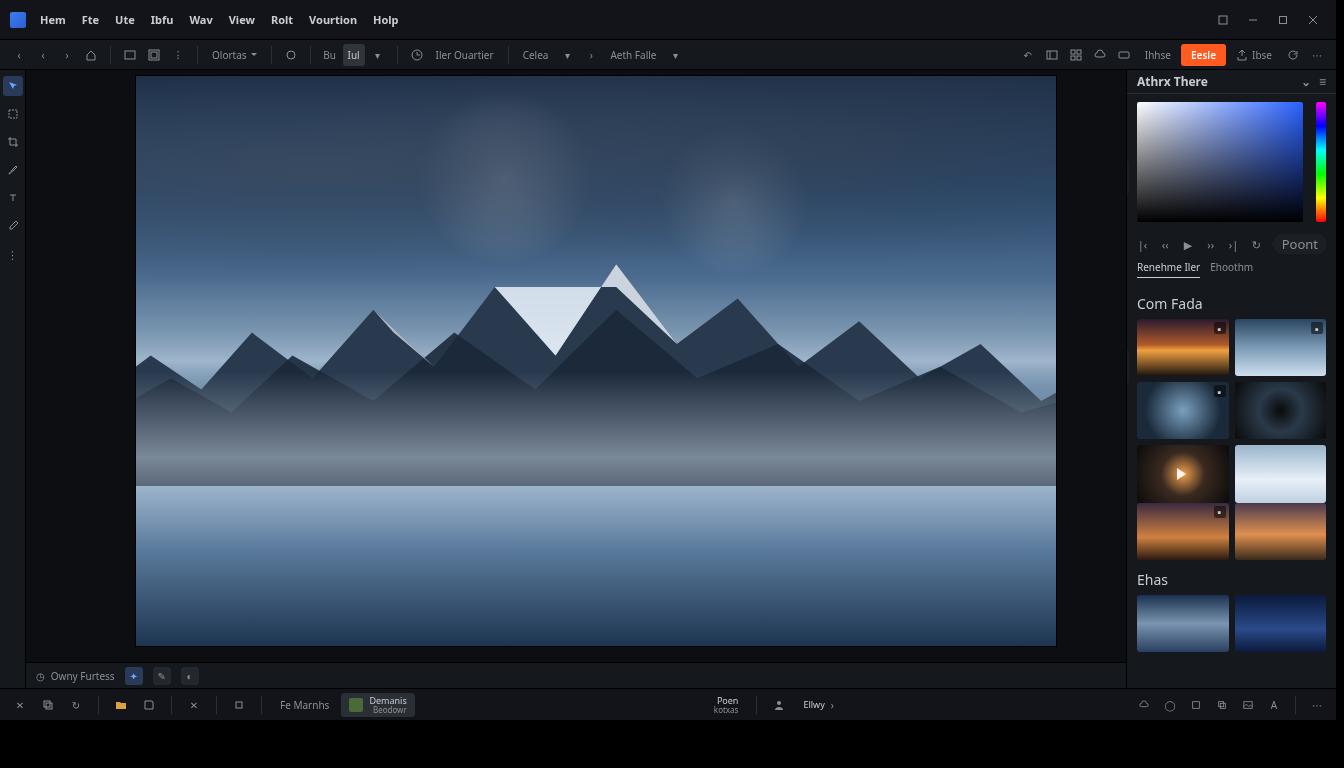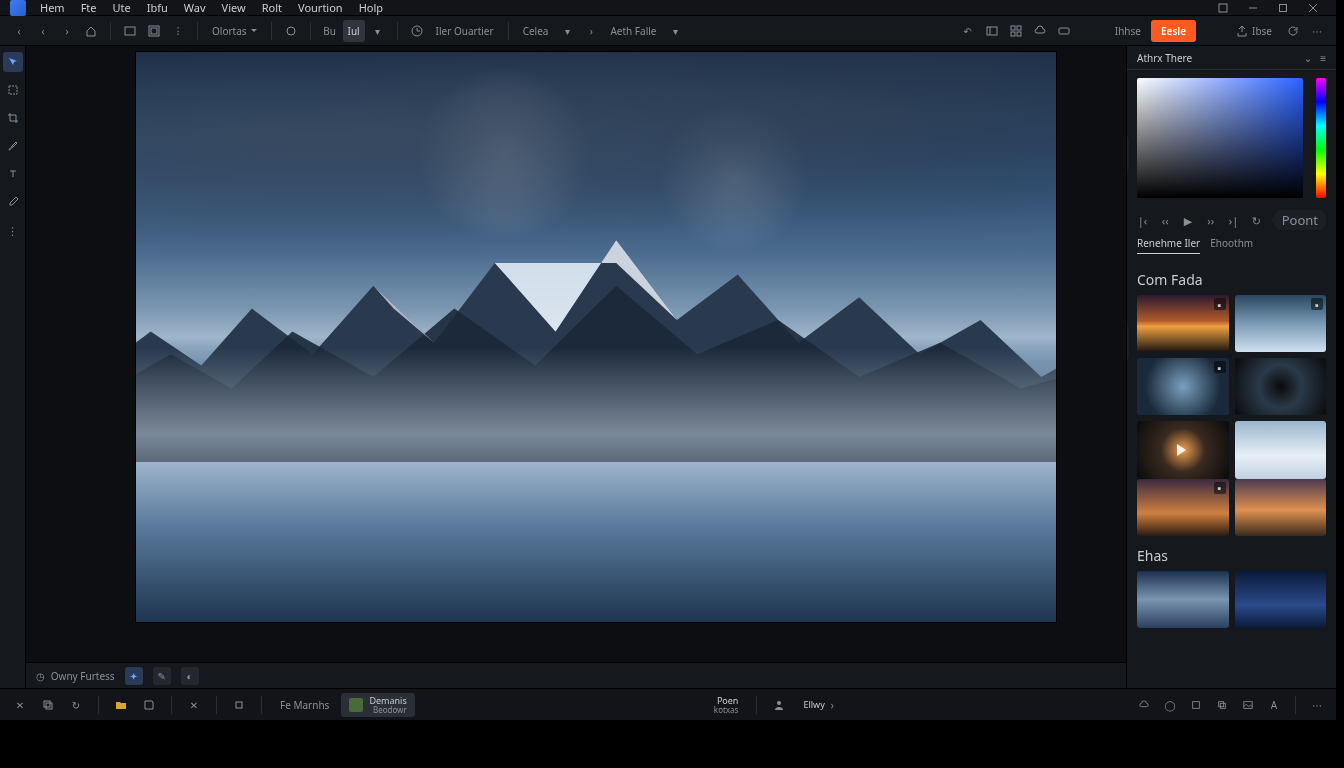--- a/index.html
+++ b/index.html
@@ -24,27 +24,28 @@
     position:relative;
   }
   .app{
     position:absolute;
     left:0;top:0;width:1336px;height:720px;
     background:var(--bg);
     display:flex;flex-direction:column;
   }
   
   .menubar{
-    height:16px;
+    height:40px;
     background:#121419;
     display:flex;align-items:center;
     padding:0 4px;
     border-bottom:1px solid #000;
     font-size:11px;
     justify-content:space-between;
+    font-weight:bold;
   }
   .menubar-left{display:flex;align-items:center;gap:0;}
   .menubar-right{display:flex;align-items:center;gap:4px;padding-right:6px;}
   .logo{width:16px;height:16px;background:linear-gradient(135deg,#3b7ef0,#2a5ed0);border-radius:2px;margin:0 6px;}
   .menu-item{padding:0 8px;line-height:26px;cursor:default;color:var(--text);}
   .winbtn{width:26px;height:20px;display:flex;align-items:center;justify-content:center;color:var(--text-dim);}
   .winbtn svg{width:10px;height:10px;}
   
   .toolbar{
     height:30px;
@@ -68,21 +69,21 @@
   .toolbar .tb-label{padding:0 6px;white-space:nowrap;}
   .toolbar .tb-dd{display:flex;align-items:center;gap:4px;padding:0 6px;justify-content:flex-end;}
   .toolbar .tb-dd::after{content:"";border:3px solid transparent;border-top-color:var(--text-dim);margin-top:3px;}
   .toolbar .spacer{flex:1;}
   .toolbar .action-btn{
     height:22px;padding:0 10px;display:flex;align-items:center;border-radius:3px;
     background:var(--accent);color:#fff;font-weight:600;margin:0 0;
   }
   .toolbar .ghost-btn{
     height:22px;padding:0 8px;display:flex;align-items:center;border-radius:3px;
-    color:var(--text-dim);gap:4px;margin-left:30px;
+    color:var(--text-dim);gap:4px;
   }
   
   .main{
     flex:1;display:flex;min-height:0;
   }
   .left-tools{
     width:26px;background:var(--bg2);
     display:flex;flex-direction:column;align-items:center;
     padding-top:6px;gap:8px;
     border-right:1px solid #000;
@@ -133,22 +134,23 @@
   .cf-icon{width:18px;height:18px;border-radius:3px;display:flex;align-items:center;justify-content:center;background:#23272e;}
   
   .right{
     width:210px;background:var(--bg2);
     border-left:1px solid #000;
     display:flex;flex-direction:column;
     overflow:hidden;
   }
   .panel-hdr{
     height:24px;display:flex;align-items:center;justify-content:space-between;
-    padding:0 10px;font-size:10px;color:var(--text);
+    padding:0 10px;font-size:12px;color:var(--text);
     border-bottom:1px solid var(--line);
+    font-weight:bold;
   }
   .panel-hdr .hdr-icons{display:flex;gap:8px;color:var(--text-dim);}
   .panel-body{flex:1;overflow:auto;padding:0 0 6px 0;}
   .panel-body::-webkit-scrollbar{width:8px;}
   .panel-body::-webkit-scrollbar-thumb{background:#2a2e35;border-radius:4px;}
   .color-section{padding:8px 10px 6px 10px;position:relative;}
   .collapse-arrow{
     position:absolute;left:-8px;top:50%;width:10px;height:34px;
     background:var(--bg3);border-radius:2px;
     display:flex;align-items:center;justify-content:center;color:var(--text-dim);

